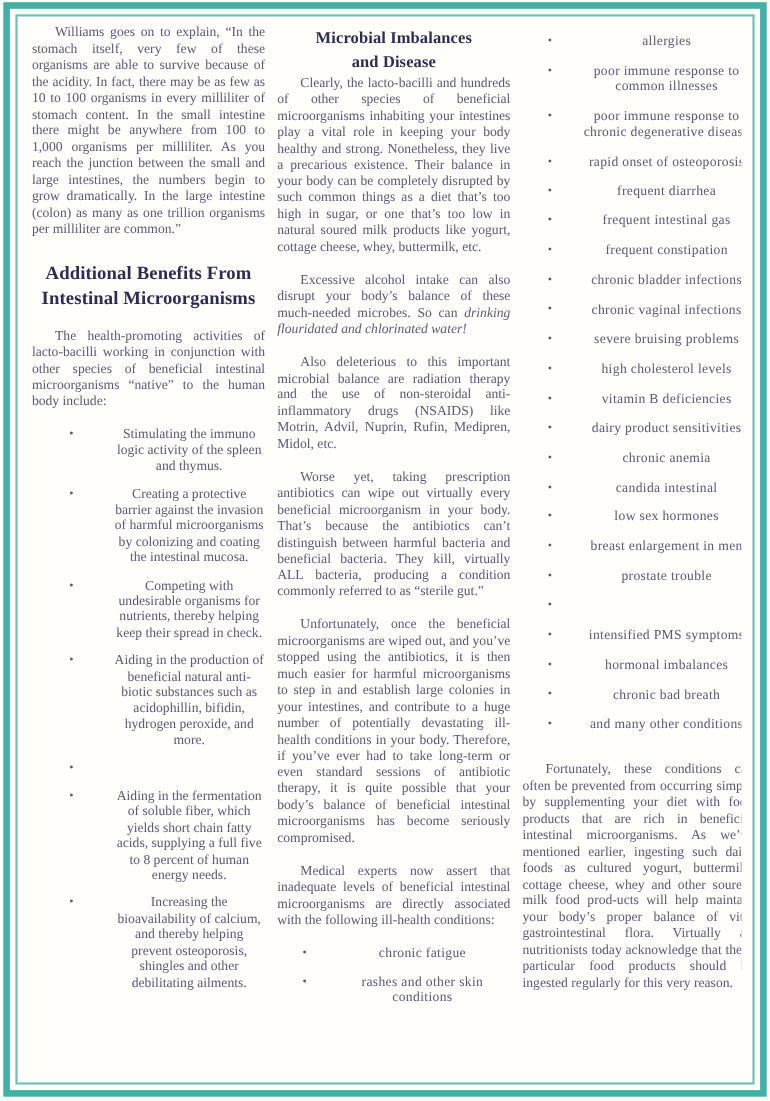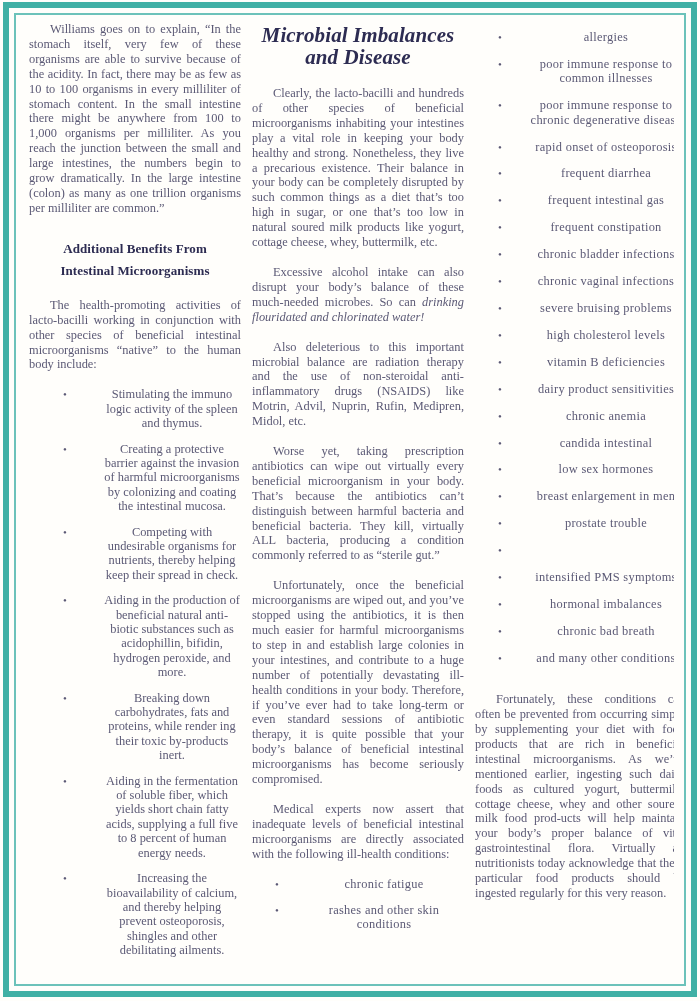--- a/index.html
+++ b/index.html
@@ -38,28 +38,28 @@
   p.body-text {
     margin: 0 0 15px 0;
     font-size: 12.4px;
     line-height: 14.9px;
     text-align: justify;
     text-indent: 21px;
     color: var(--text-color, #5b5975);
   }
   .col-heading {
     margin: 22px 0 16px 0;
-    font-size: 13px;
+    font-size: 17px;
     line-height: 22px;
     font-weight: bold;
     text-align: center;
     color: var(--heading-color, #2d2c52);
     letter-spacing: 0.1px;
   }
-  .col-middle .col-heading { margin-top: 2px; font-size: 21px; margin-bottom: 18px; font-style: italic; }
+  .col-middle .col-heading { margin-top: 2px; font-size: 15px; margin-bottom: 0; }
   .hl { display: block; }
 
   ul.bullets { list-style: none; margin: 0; padding: 0; }
   .bullet-item { display: flex; align-items: flex-start; margin-bottom: 11px; }
   .bullet {
     flex: 0 0 74px;
     box-sizing: border-box;
     padding-left: 34px;
     font-size: 11px;
     line-height: 14.4px;
@@ -111,21 +111,20 @@
         <li class="bullet-item">
           <span class="bullet">•</span>
           <span class="bullet-text">Competing with undesirable organisms for nutrients, thereby helping keep their spread in check.</span>
         </li>
         <li class="bullet-item">
           <span class="bullet">•</span>
           <span class="bullet-text">Aiding in the production of beneficial natural anti-biotic substances such as acidophillin, bifidin, hydrogen peroxide, and more.</span>
         </li>
         <li class="bullet-item">
           <span class="bullet">•</span>
-          <span class="bullet-text">Breaking down carbohydrates, fats and proteins, while render ing their toxic by-products inert.</span>
         </li>
         <li class="bullet-item">
           <span class="bullet">•</span>
           <span class="bullet-text">Aiding in the fermentation of soluble fiber, which yields short chain fatty acids, supplying a full five to 8 percent of human energy needs.</span>
         </li>
         <li class="bullet-item">
           <span class="bullet">•</span>
           <span class="bullet-text">Increasing the bioavailability of calcium, and thereby helping prevent osteoporosis, shingles and other debilitating ailments.</span>
         </li>
 

